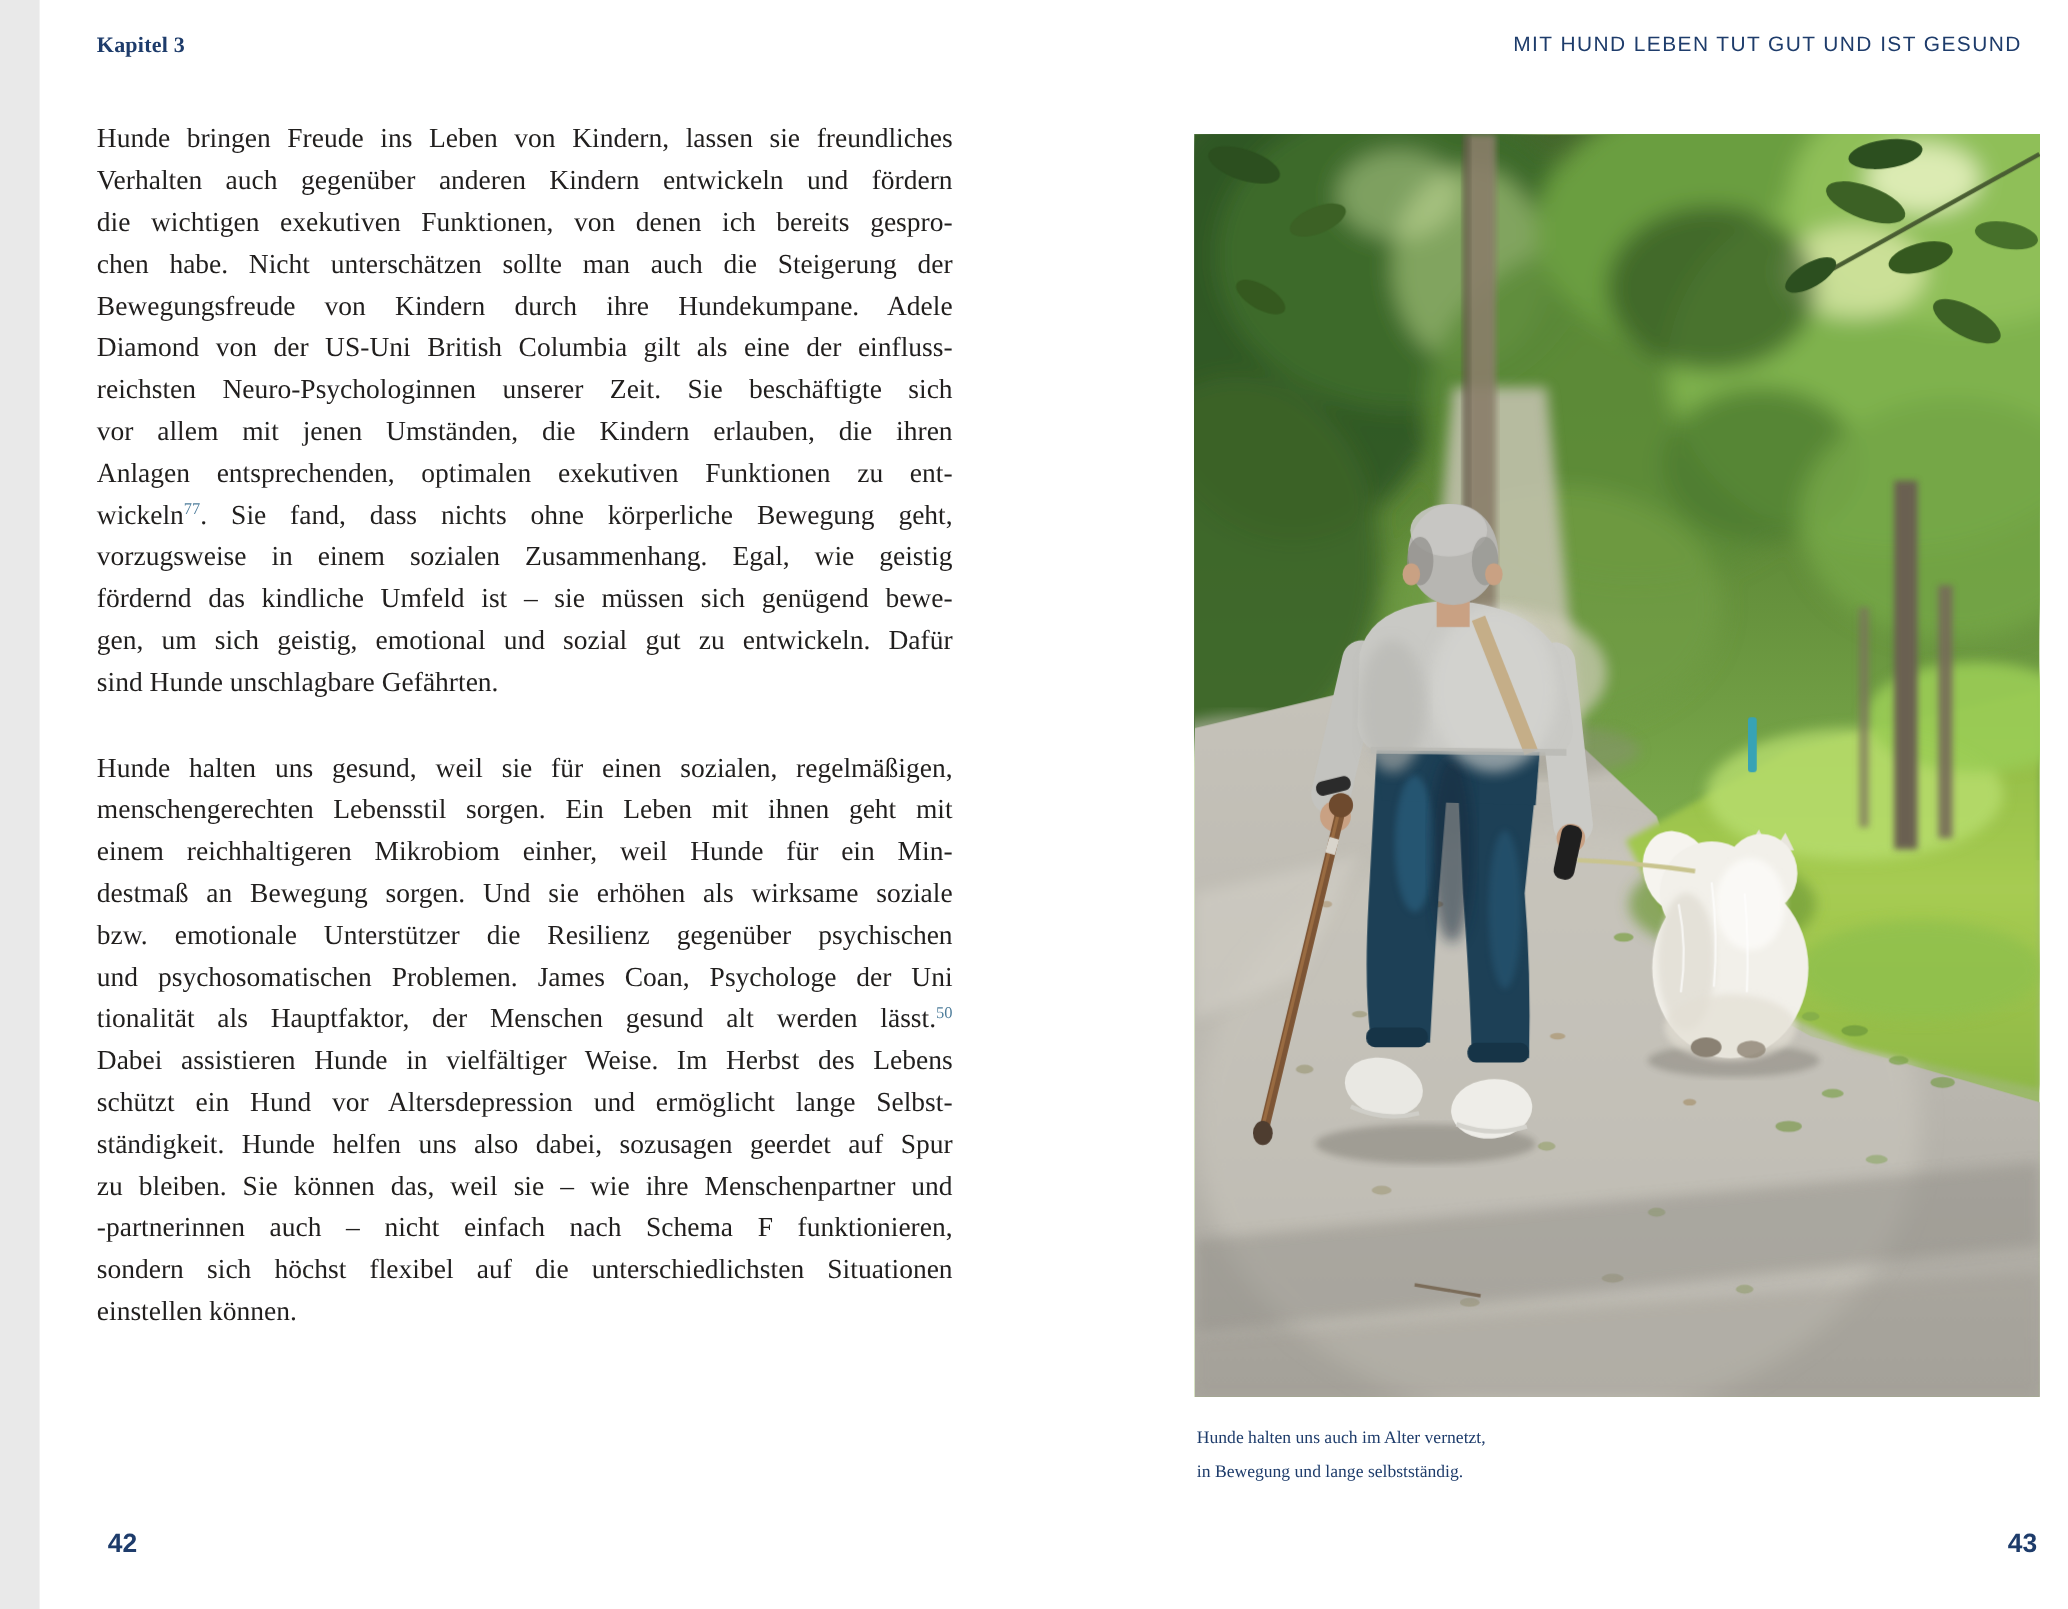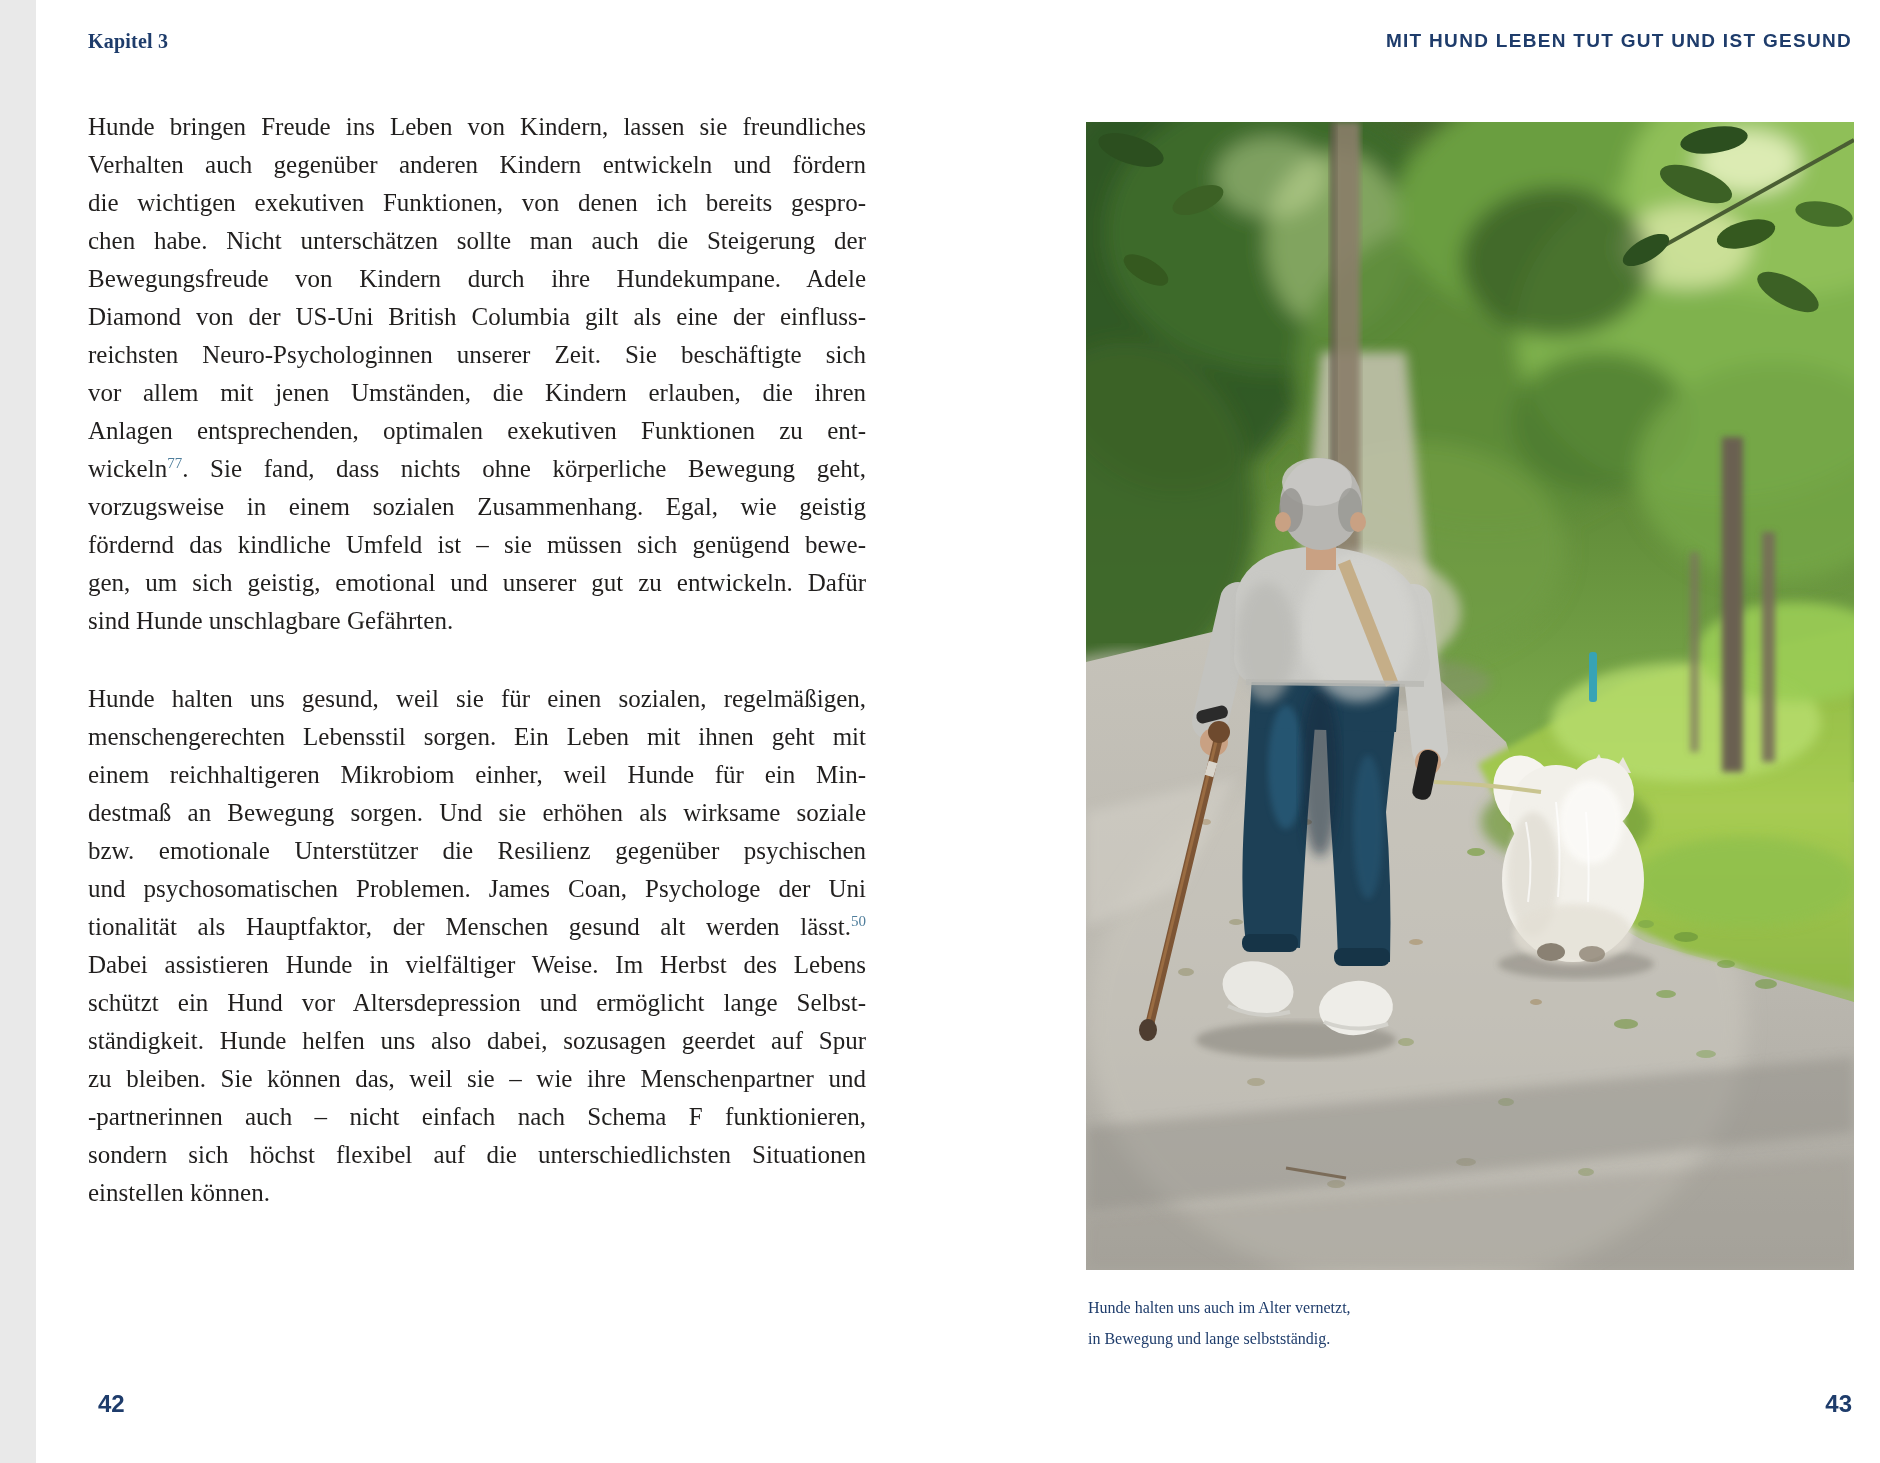--- a/index.html
+++ b/index.html
@@ -14,23 +14,23 @@
   .running-head{
     position:absolute;top:30px;
     color:var(--navy,#1e3c6b);
   }
   .running-head.left{
     left:52px;
     font-family:"Liberation Serif", serif;
     font-weight:bold;font-size:20px;letter-spacing:.2px;
   }
   .running-head.right{
-    right:64px;text-align:left;
+    right:78px;text-align:left;
     font-family:"Liberation Sans", sans-serif;
-    font-weight:bold;font-size:19px;letter-spacing:1.3px;
+    font-weight:normal;font-size:19px;letter-spacing:1.3px;
   }
   .body-text{
     position:absolute;left:52px;top:108px;width:778px;
     font-size:25px;line-height:38px;color:#211f1e;
   }
   .para + .para{margin-top:40px;}
   .bline{text-align:justify;text-align-last:justify;white-space:normal;}
   .bline.end{text-align-last:left;}
   sup.fnref{
     color:var(--fnref,#4e7d9b);
@@ -68,21 +68,21 @@
           <div class="bline">die wichtigen exekutiven Funktionen, von denen ich bereits gespro-</div>
           <div class="bline">chen habe. Nicht unterschätzen sollte man auch die Steigerung der</div>
           <div class="bline">Bewegungsfreude von Kindern durch ihre Hundekumpane. Adele</div>
           <div class="bline">Diamond von der US-Uni British Columbia gilt als eine der einfluss-</div>
           <div class="bline">reichsten Neuro-Psychologinnen unserer Zeit. Sie beschäftigte sich</div>
           <div class="bline">vor allem mit jenen Umständen, die Kindern erlauben, die ihren</div>
           <div class="bline">Anlagen entsprechenden, optimalen exekutiven Funktionen zu ent-</div>
           <div class="bline">wickeln<sup class="fnref">77</sup>. Sie fand, dass nichts ohne körperliche Bewegung geht,</div>
           <div class="bline">vorzugsweise in einem sozialen Zusammenhang. Egal, wie geistig</div>
           <div class="bline">fördernd das kindliche Umfeld ist – sie müssen sich genügend bewe-</div>
-          <div class="bline">gen, um sich geistig, emotional und unserer gut zu entwickeln. Dafür</div>
+          <div class="bline">gen, um sich geistig, emotional und sozial gut zu entwickeln. Dafür</div>
           <div class="bline end">sind Hunde unschlagbare Gefährten.</div>
         </div>
         <div class="para">
           <div class="bline">Hunde halten uns gesund, weil sie für einen sozialen, regelmäßigen,</div>
           <div class="bline">menschengerechten Lebensstil sorgen. Ein Leben mit ihnen geht mit</div>
           <div class="bline">einem reichhaltigeren Mikrobiom einher, weil Hunde für ein Min-</div>
           <div class="bline">destmaß an Bewegung sorgen. Und sie erhöhen als wirksame soziale</div>
           <div class="bline">bzw. emotionale Unterstützer die Resilienz gegenüber psychischen</div>
           <div class="bline">und psychosomatischen Problemen. James Coan, Psychologe der Uni</div>
           <div class="bline">tionalität als Hauptfaktor, der Menschen gesund alt werden lässt.<sup class="fnref">50</sup></div>

